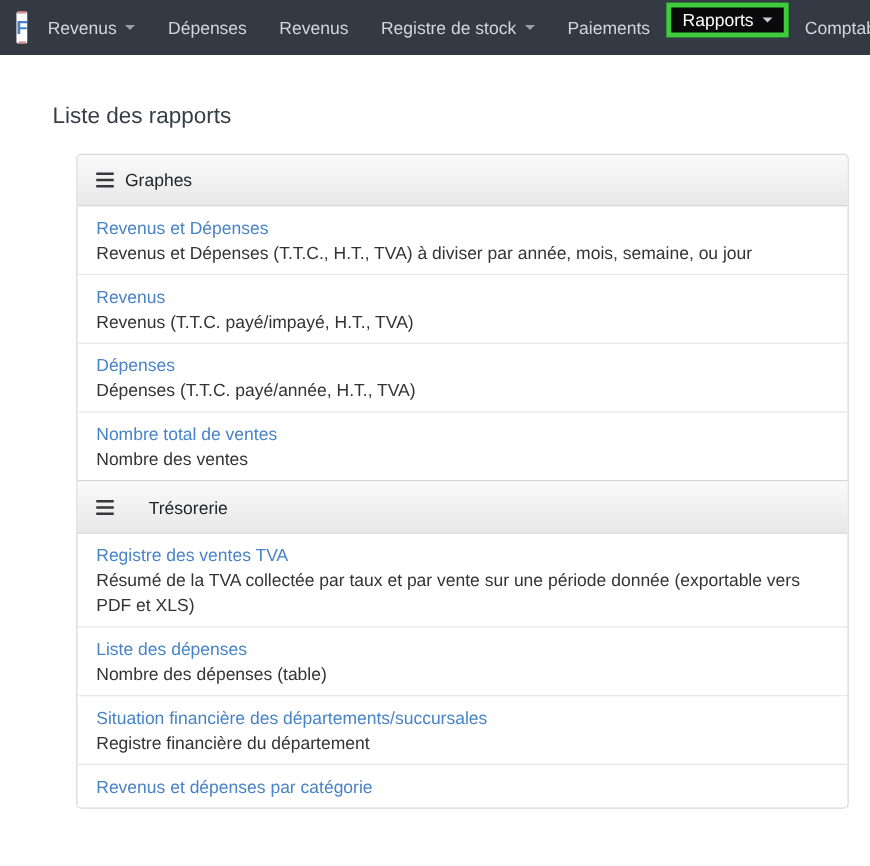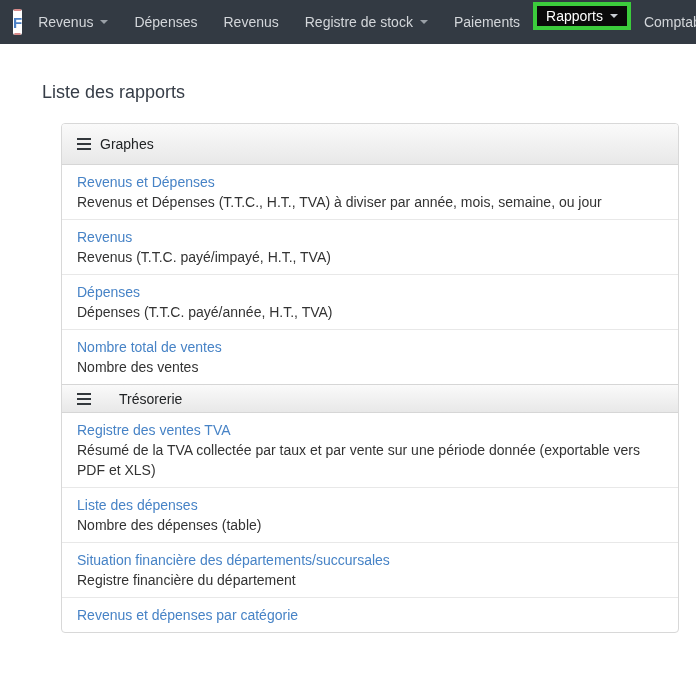--- a/index.html
+++ b/index.html
@@ -45,21 +45,21 @@
     overflow:hidden;
   }
   .section-header {
     display:flex; align-items:center; gap:9px;
     padding:10px 15px; height:41px;
     background:linear-gradient(#fafafa,#e8e8e8);
     border-bottom:1px solid #d6d6d6;
     font-size:14px; color:#212325;
   }
   .section-header + .report-item { border-top:none; }
-  .section-header:not(:first-child) { border-top:1px solid #d6d6d6; height:29px;gap:28px; }
+  .section-header:not(:first-child) { border-top:1px solid #d6d6d6; height:43px;gap:28px; }
   .hamburger { display:inline-flex; flex-direction:column; gap:3px; }
   .hamburger i { display:block; width:14px; height:2px; background:#33383c; }
   .report-item { padding:7px 15px; border-top:1px solid #e8e8e8; }
   .report-item:nth-of-type(2) { border-top:none; }
   .report-title {
     display:inline-block; color:#4783c6; font-size:14px; line-height:20px;
     text-decoration:none; cursor:pointer;text-align:right;
   }
   .report-desc { color:#333; font-size:14px; line-height:20px; }
 </style>

